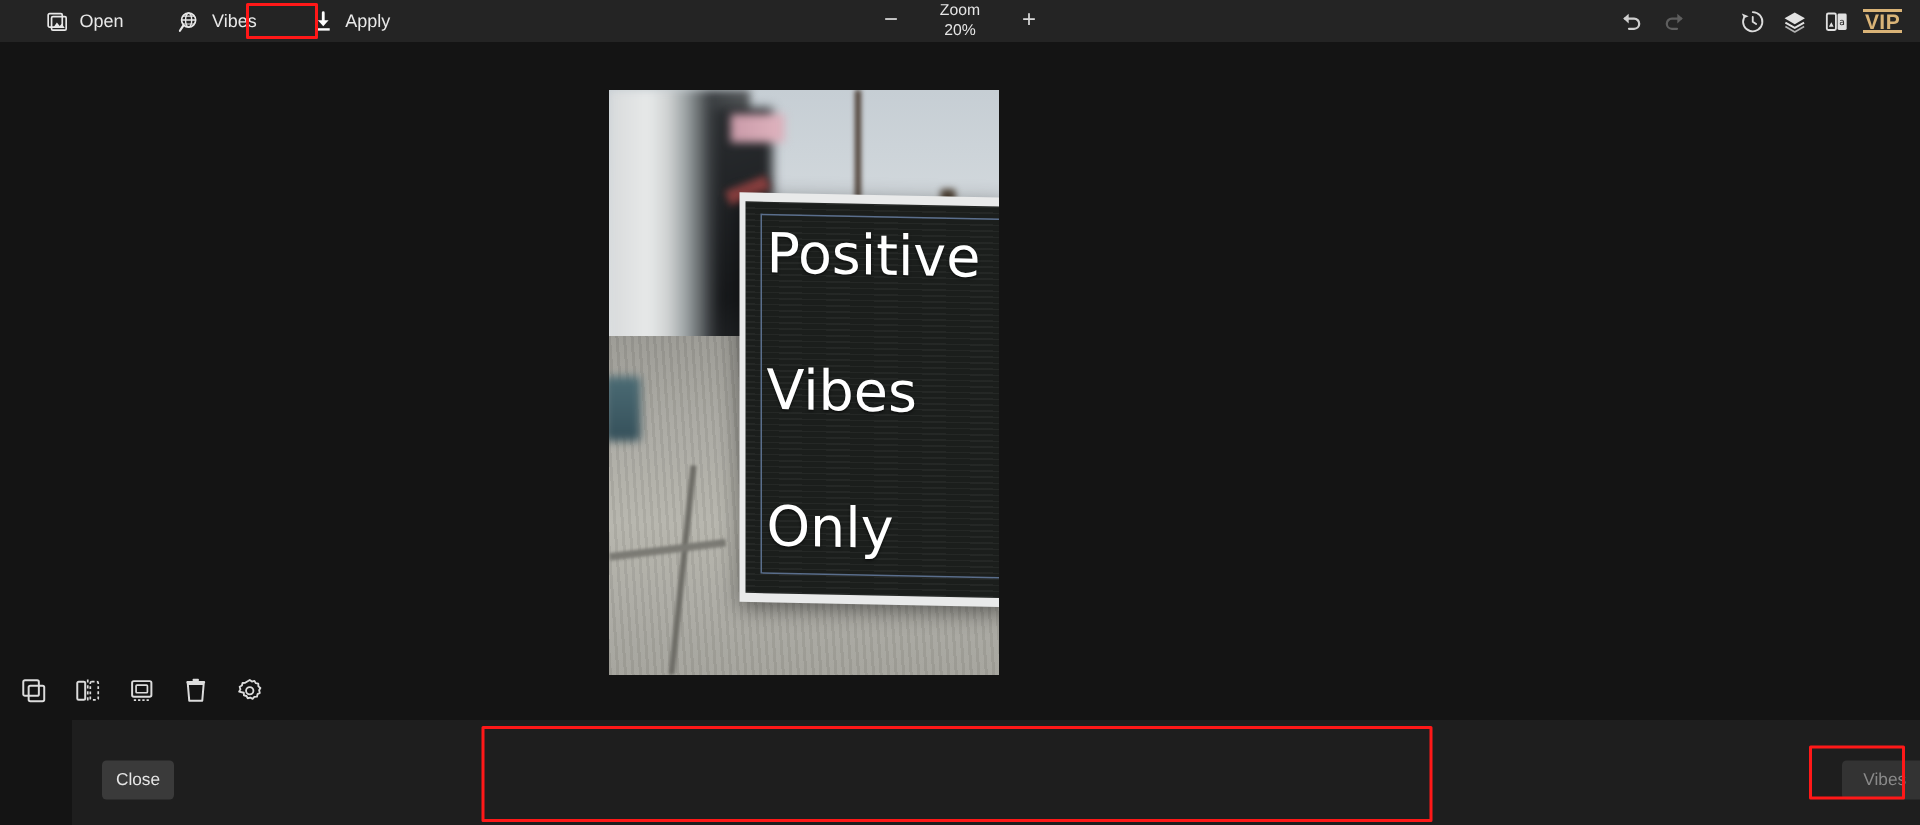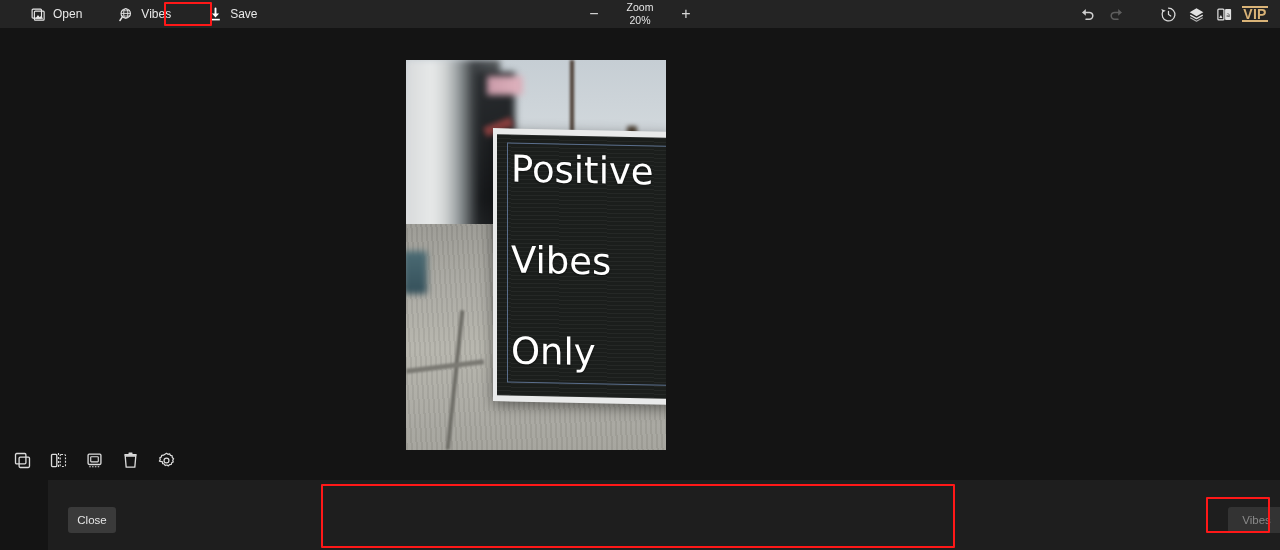--- a/index.html
+++ b/index.html
@@ -240,21 +240,21 @@
       </div>
 
       <div class="tb-item save-wrap">
         <span class="tb-icon">
           <svg width="15" height="15" viewBox="0 0 16 16">
             <path d="M8 1.6 V8.6" stroke="#ffffff" stroke-width="2" stroke-linecap="round"></path>
             <path d="M4.2 7 L8 11.2 L11.8 7 Z" fill="#ffffff"></path>
             <rect x="3.4" y="12.6" width="9.2" height="1.7" fill="#ffffff"></rect>
           </svg>
         </span>
-        <span class="lbl">Save</span>
+        <span class="lbl">Apply</span>
       </div>
 
     </div>
 
     <div class="zoomgroup">
       <div class="zminus">−</div>
       <div class="zlabel">
         <div class="zt">Zoom</div>
         <div class="zv">20%</div>
       </div>

